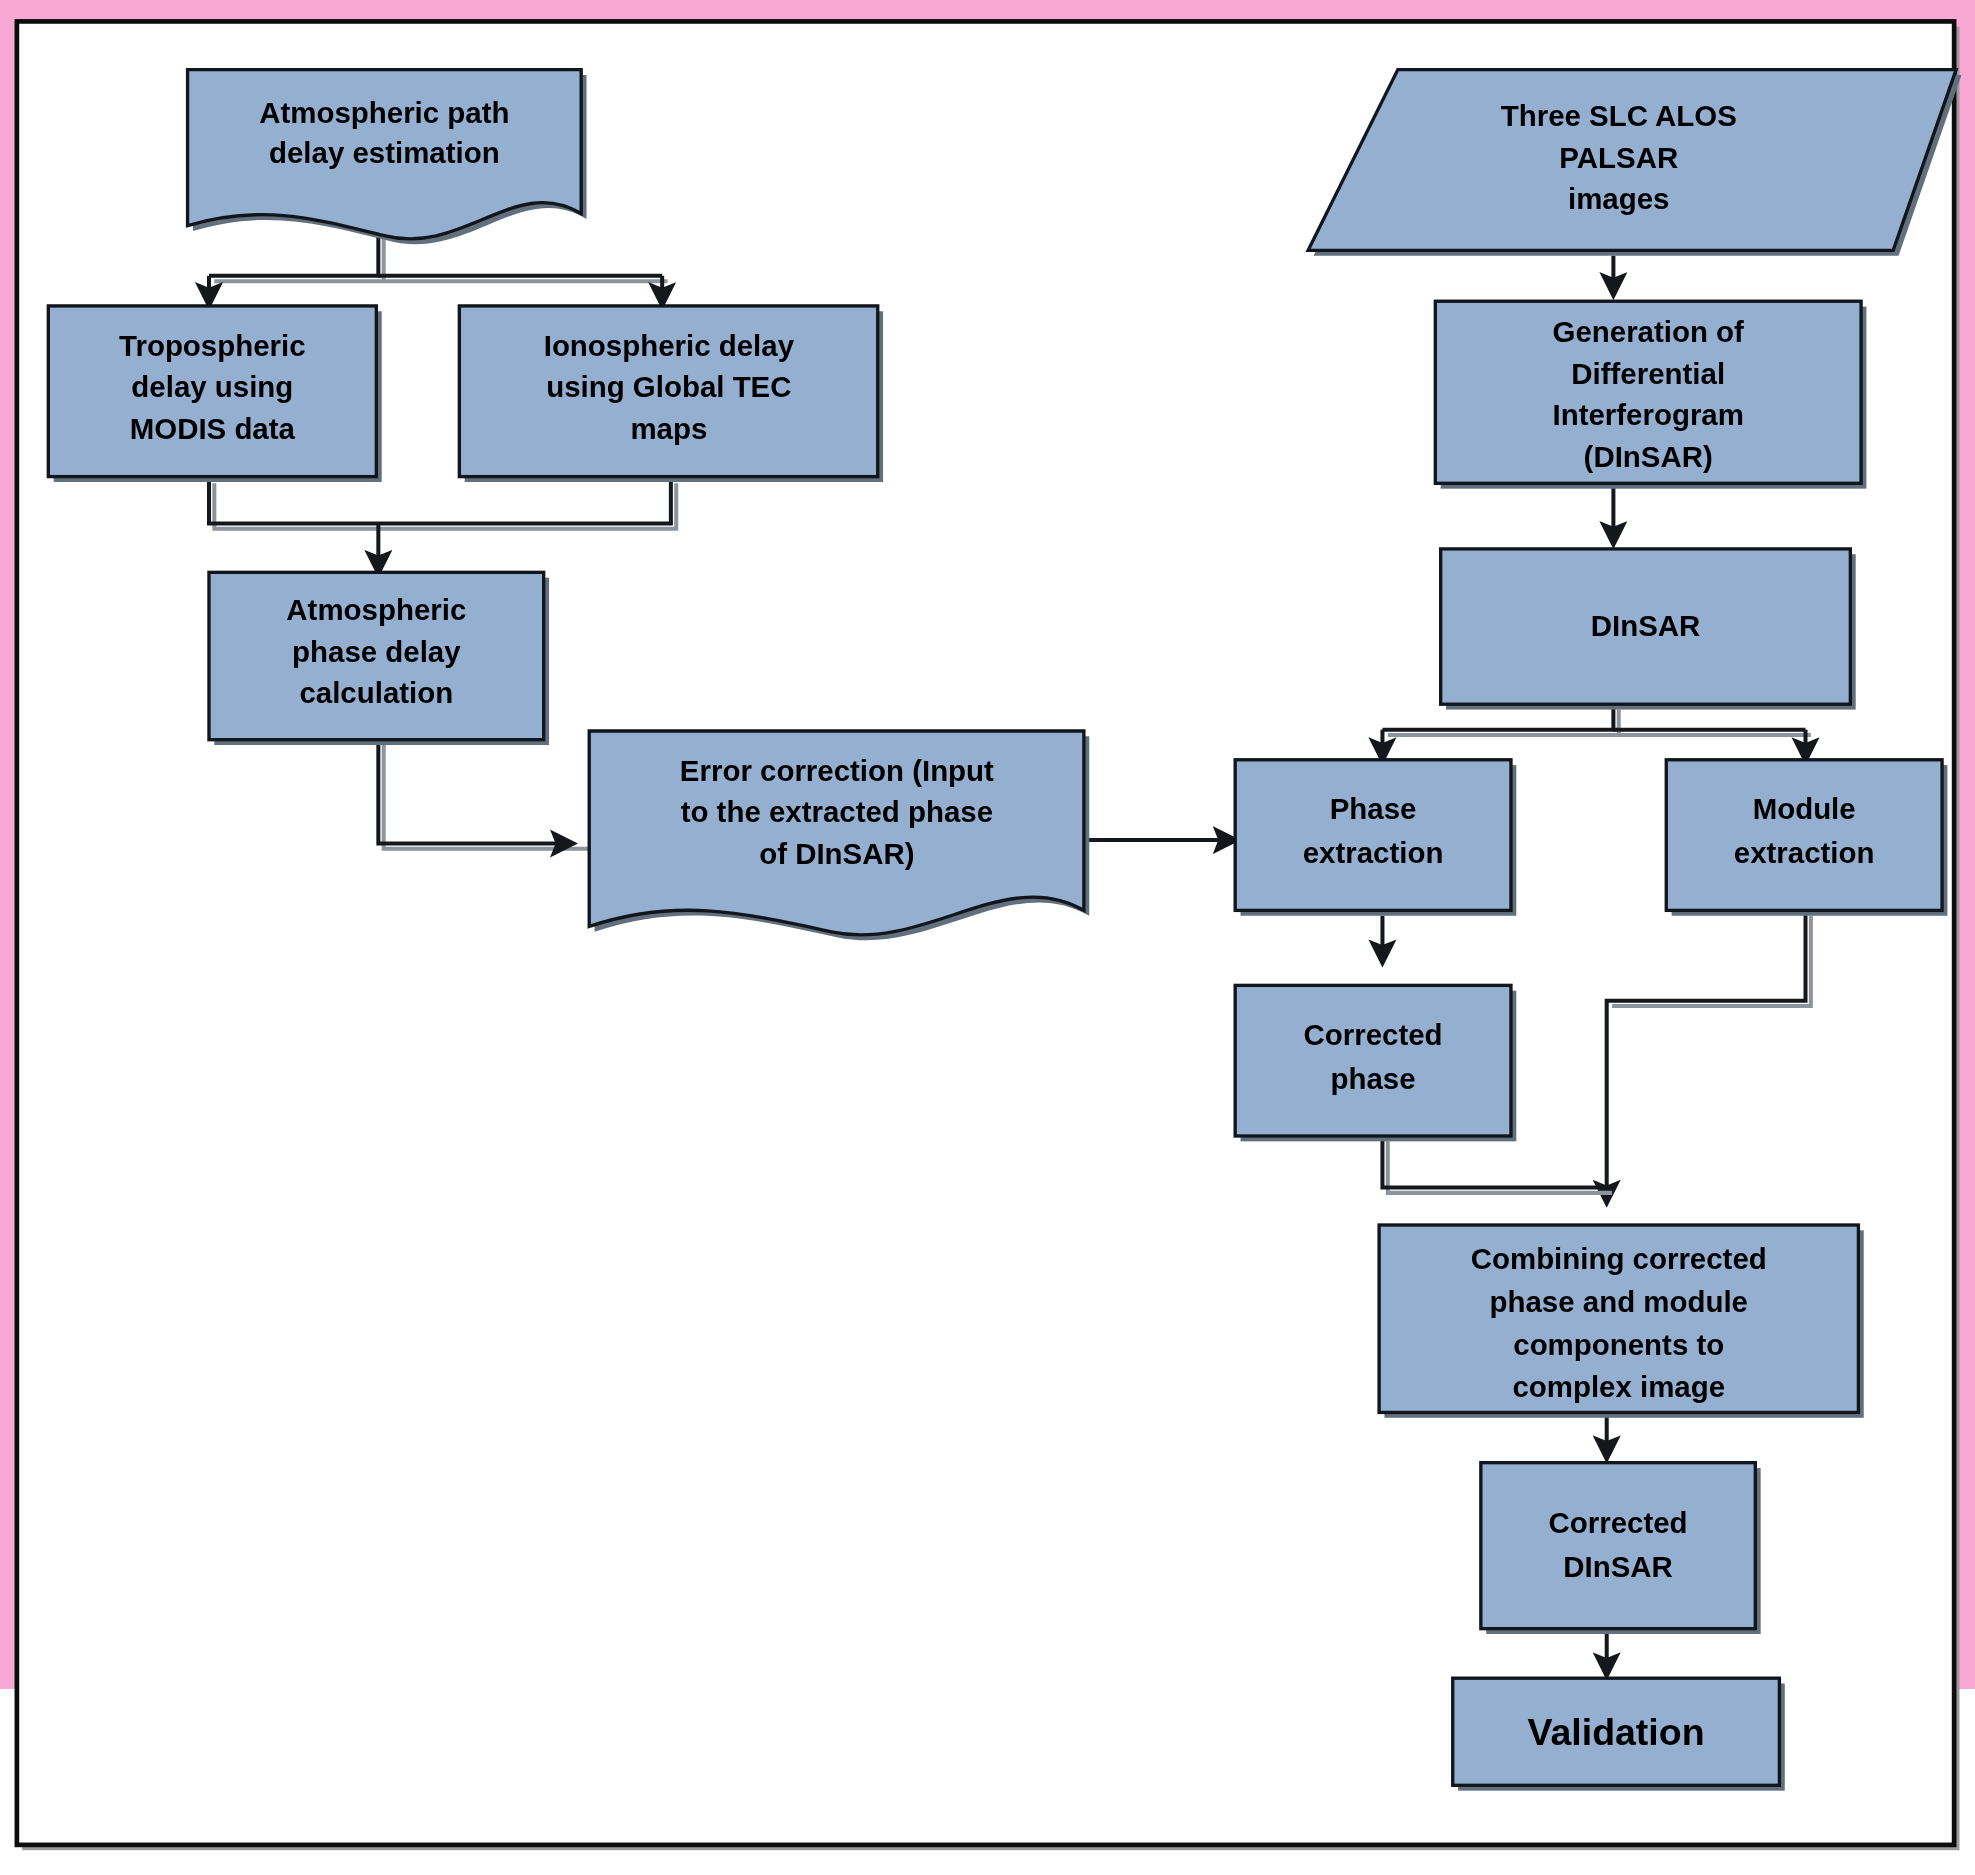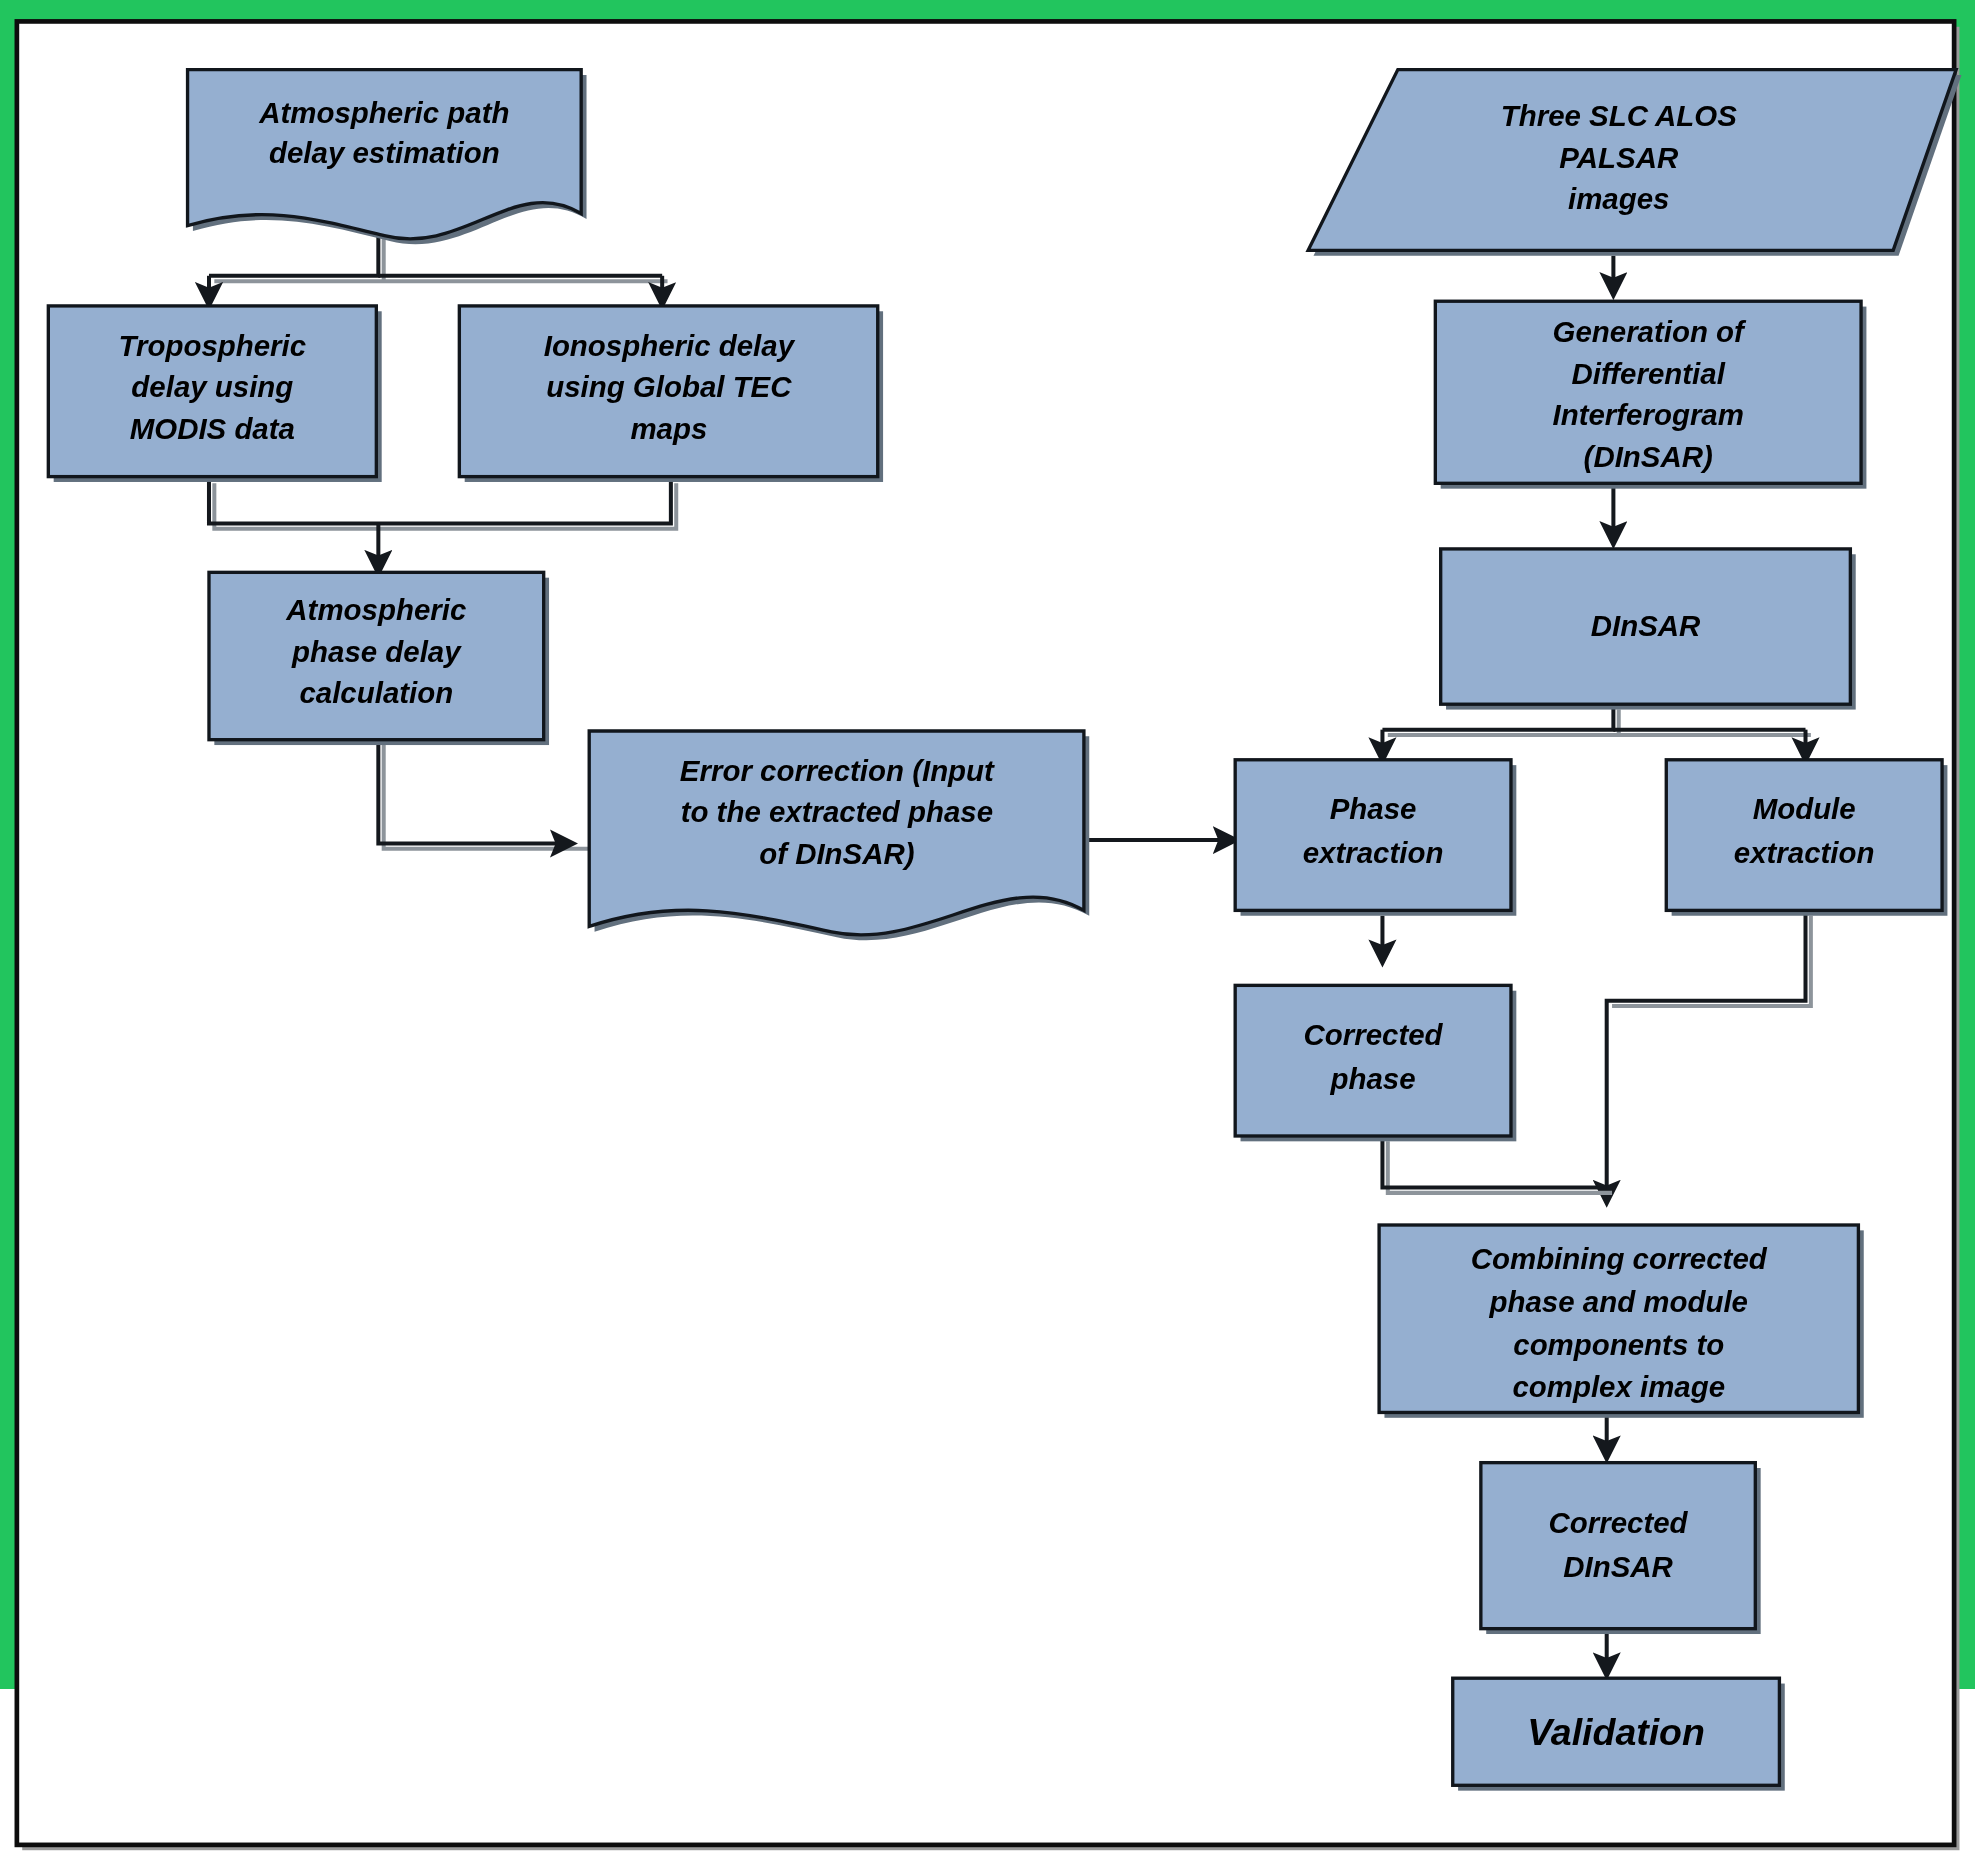--- a/index.html
+++ b/index.html
@@ -11,22 +11,21 @@
   body {
     width: 1975px;
     height: 1875px;
     font-family: "Liberation Sans", sans-serif;
     overflow: hidden;
   }
   #diagram-root {
     position: relative;
     width: 1975px;
     height: 1689px;
-    background: #22c55e;
-    font-style: italic;
+    background: #f9a8d4;
   }
   #flow-svg {
     position: absolute;
     left: 0;
     top: 0;
     width: 1975px;
     height: 1875px;
   }
   .node-text {
     font-family: "Liberation Sans", sans-serif;

